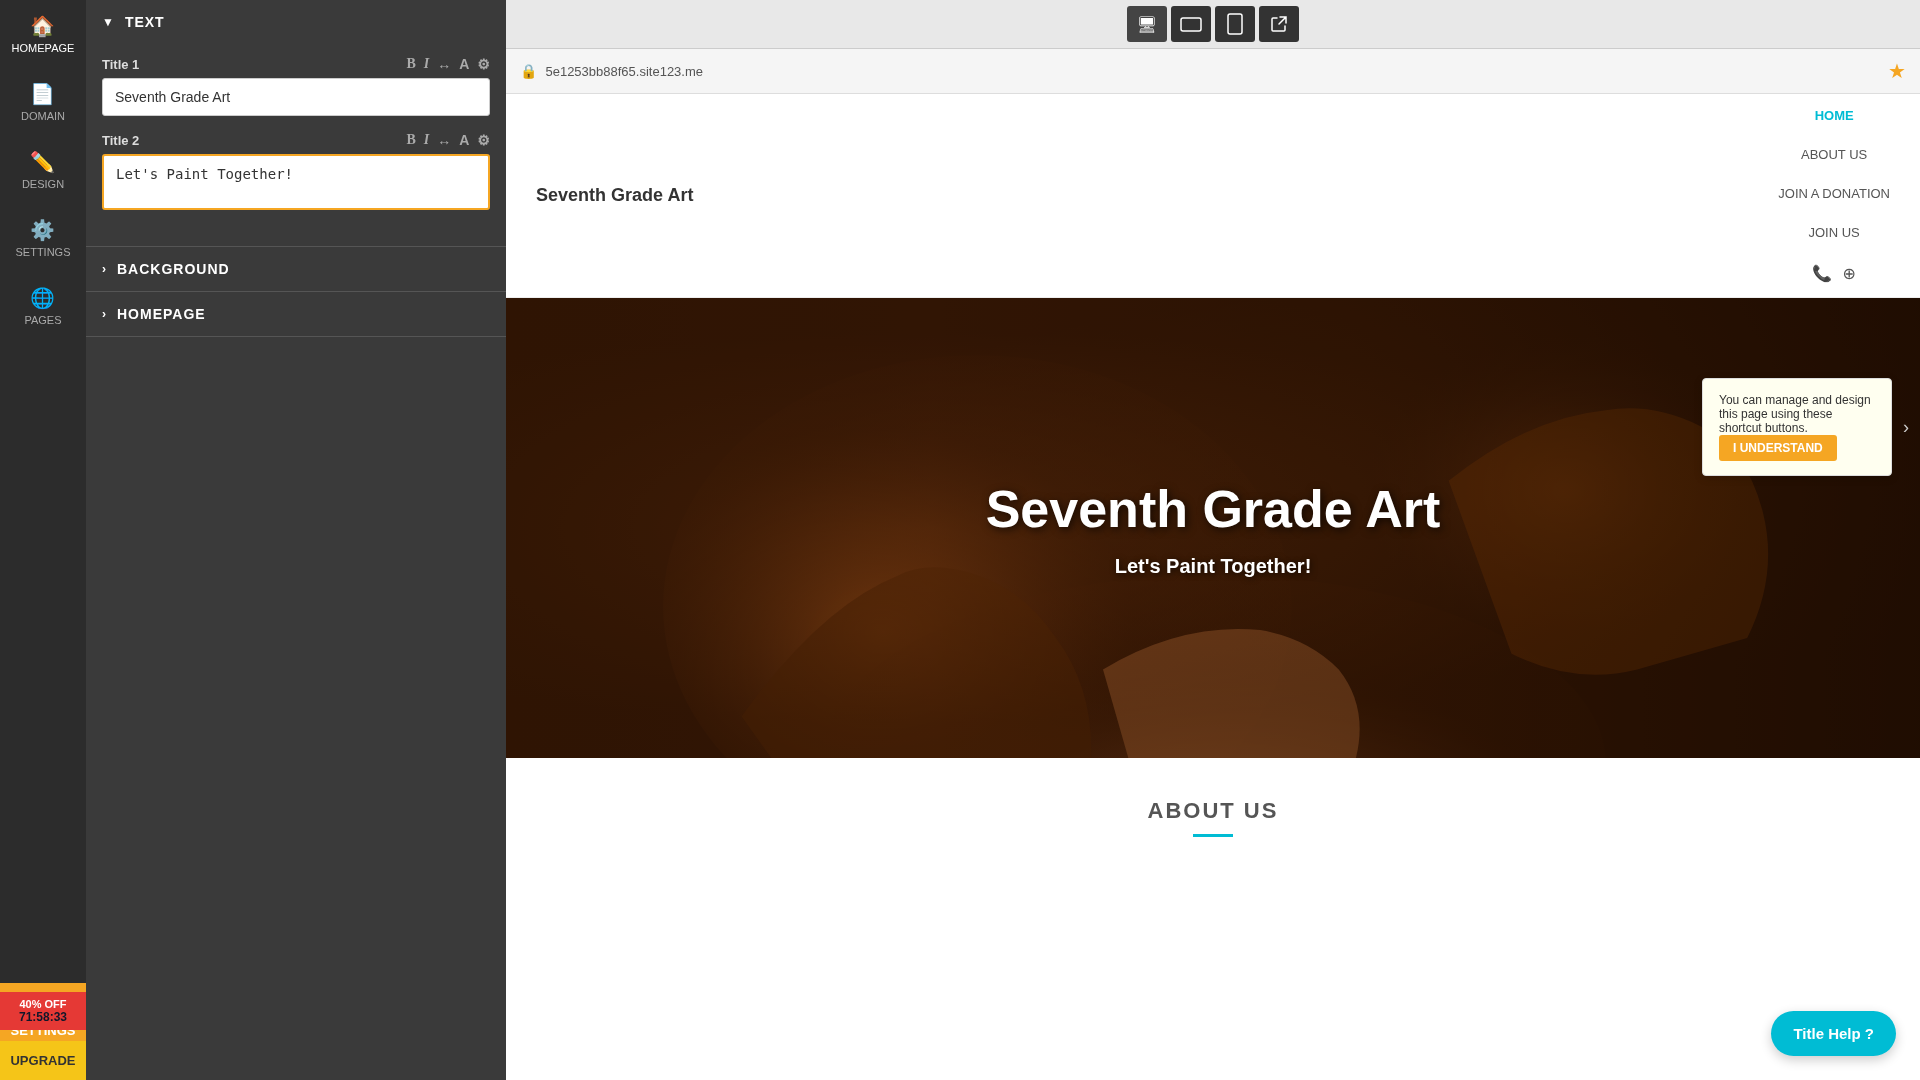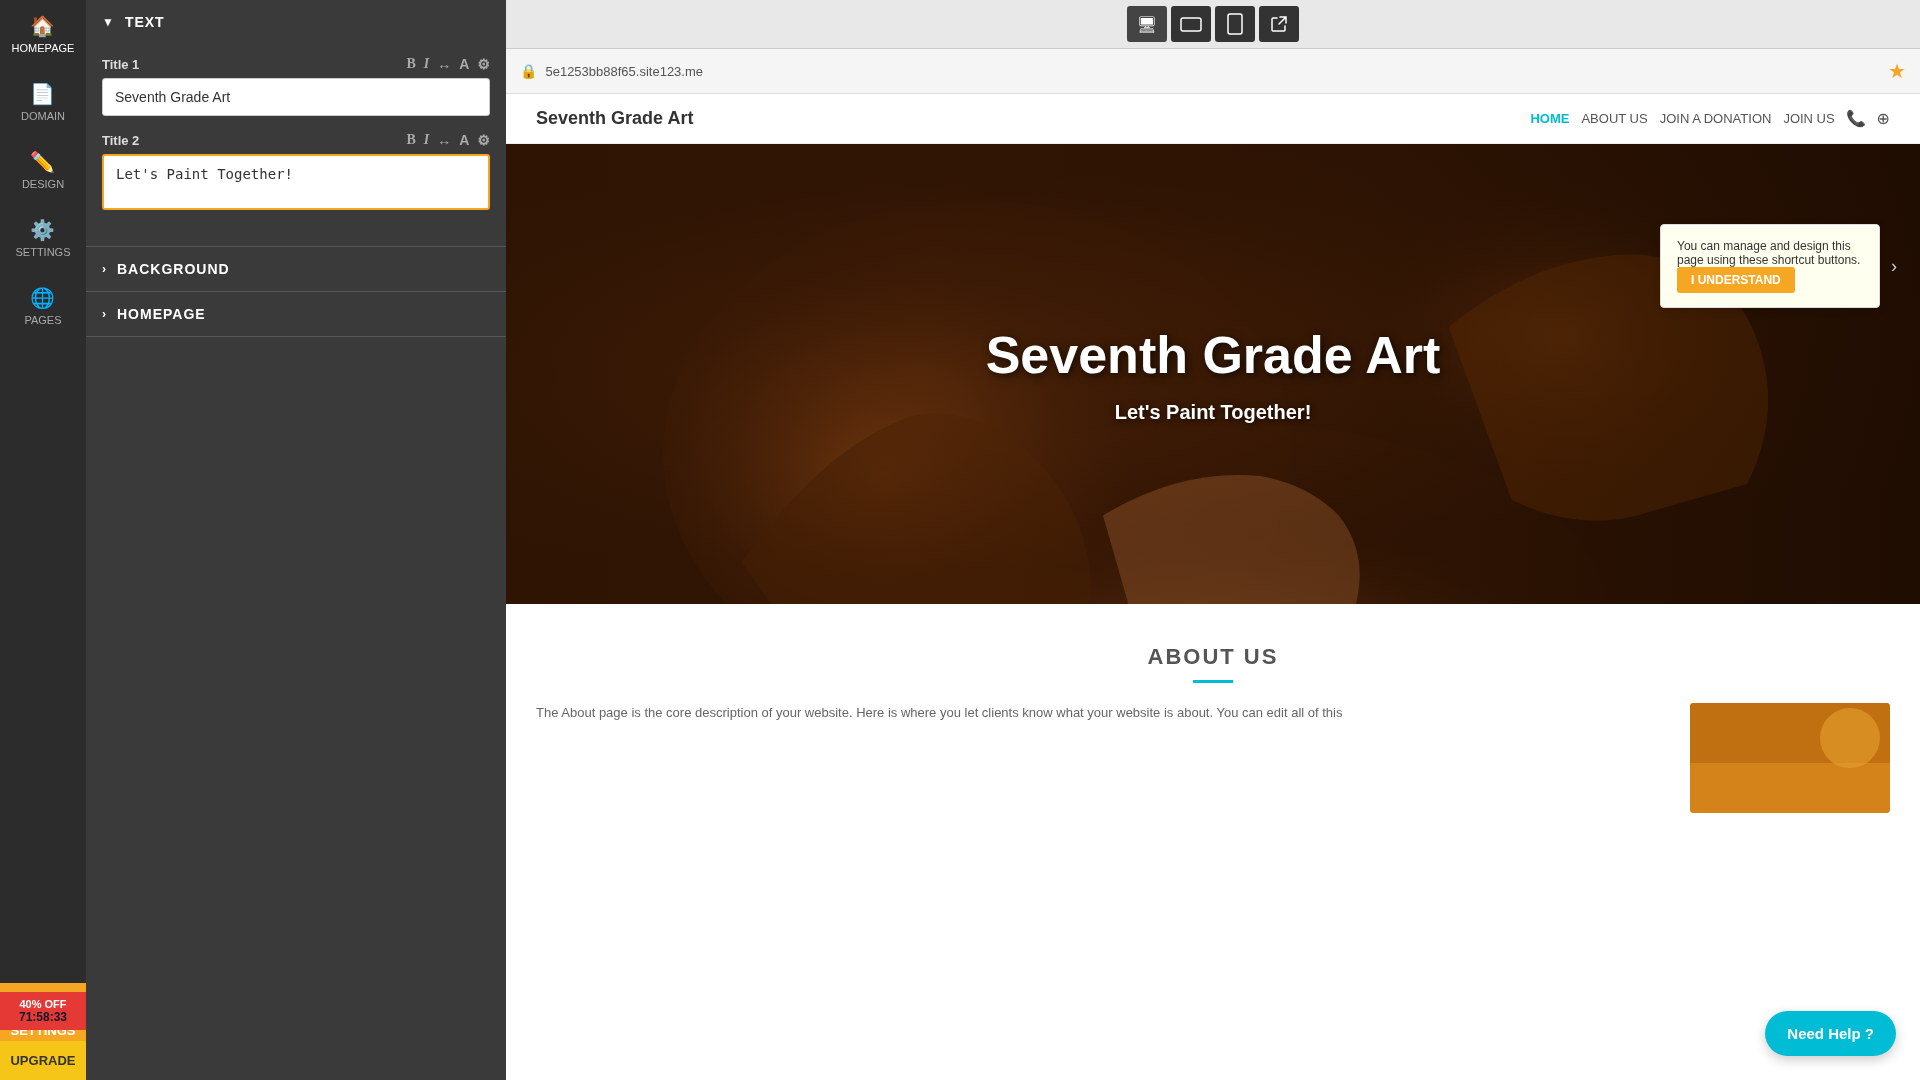--- a/index.html
+++ b/index.html
@@ -228,22 +228,23 @@
       border-bottom: 1px solid #eee;
     }
     .site-logo {
       font-size: 18px;
       font-weight: bold;
       color: #333;
     }
     .site-menu {
       display: flex;
       align-items: center;
-      gap: 12px;
+      gap: 24px;
       font-size: 13px;
+      flex-direction: column;
     }
     .site-menu a { text-decoration: none; color: #555; }
     .site-menu a.active { color: #00bcd4; font-weight: bold; }
     .site-menu-icons { display: flex; gap: 10px; color: #555; font-size: 16px; }
 
     
     .hero-section {
       position: relative;
       height: 460px;
       background: linear-gradient(rgba(60,30,10,0.7), rgba(30,10,0,0.8)),
@@ -284,26 +285,26 @@
       font-size: 20px;
       font-weight: bold;
       color: #fff;
       text-shadow: 1px 1px 6px rgba(0,0,0,0.7);
     }
 
     
     .tooltip-popup {
       position: absolute;
       top: 80px;
-      right: 40px;
+      right: 28px;
       background: #fffff0;
       border: 1px solid #ddd;
       border-radius: 4px;
       padding: 14px 16px;
-      width: 220px;
+      width: 190px;
       font-size: 12px;
       color: #333;
       box-shadow: 0 2px 8px rgba(0,0,0,0.15);
       z-index: 10;
     }
     .tooltip-arrow {
       position: absolute;
       right: -18px;
       top: 50%;
       transform: translateY(-50%);
@@ -561,29 +562,19 @@
         <div class="tooltip-popup">
           <p>You can manage and design this page using these shortcut buttons.</p>
           <button class="tooltip-btn">I UNDERSTAND</button>
           <span class="tooltip-arrow">›</span>
         </div>
       </div>
 
       <div class="about-section">
         <div class="about-title">ABOUT US</div>
         <div class="about-divider"></div>
-        <div class="about-content">
-          <div class="about-text">The About page is the core description of your website. Here is where you let clients know what your website is about. You can edit all of this</div>
-          <div class="about-image">
-            <svg width="200" height="110" viewBox="0 0 200 110">
-              <rect width="200" height="110" fill="#d4831a"></rect>
-              <rect x="0" y="0" width="200" height="60" fill="#c07010"></rect>
-              <circle cx="160" cy="35" r="30" fill="#e8a030" opacity="0.6"></circle>
-            </svg>
-          </div>
-        </div>
       </div>
 
     </div>
   </div>
 </div>
 
-<button class="need-help-btn">Need Help ?</button>
+<button class="need-help-btn">Title Help ?</button>
 
 </body></html>

